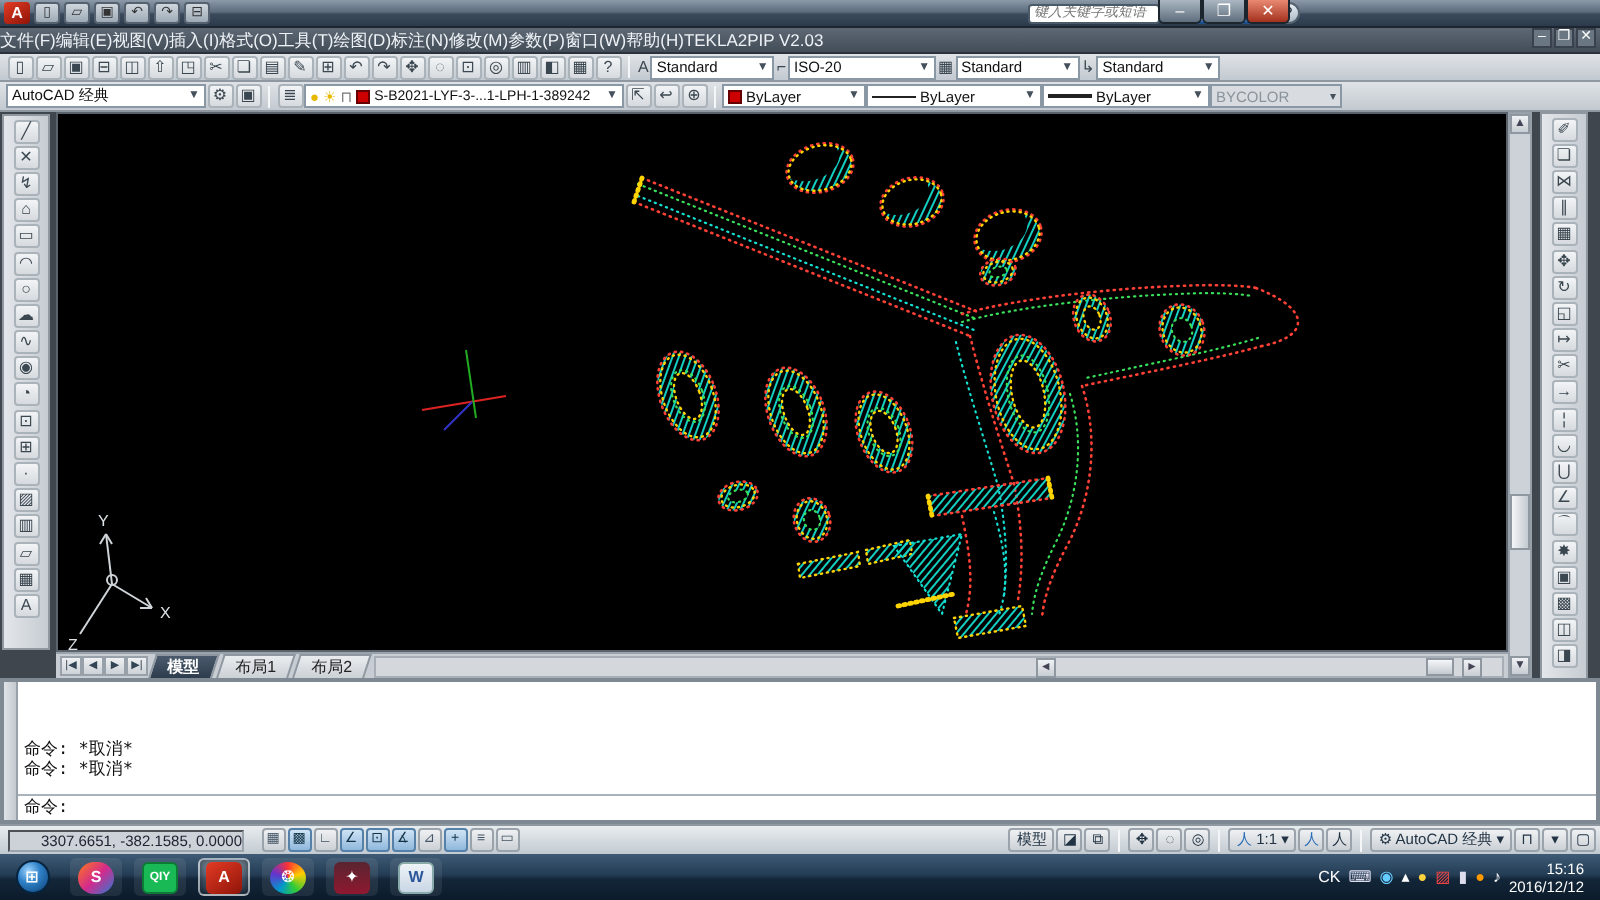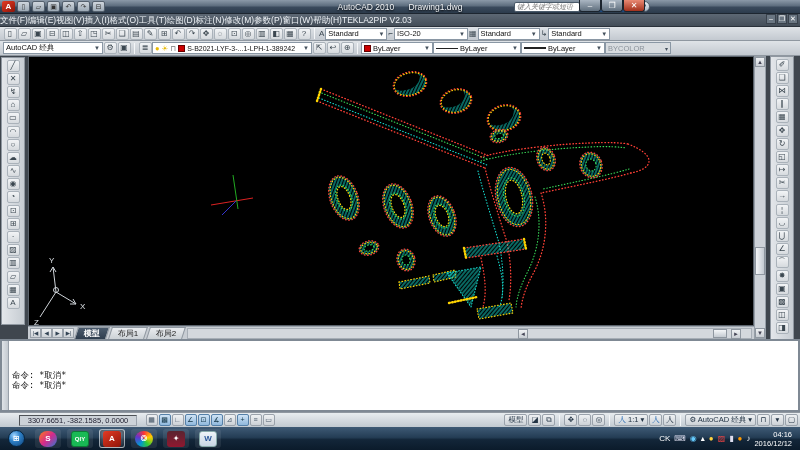--- a/index.html
+++ b/index.html
@@ -96,22 +96,22 @@
     border:2px solid #7f8994;display:flex;}
   #cmd-gutter{width:7px;background:linear-gradient(90deg,#dfe3e7,#c3c9d0);border-right:1px solid #98a0a9;}
   #cmd-body{flex:1;display:flex;flex-direction:column;font-family:"DejaVu Sans Mono",monospace;font-size:8.5px;}
   #cmd-hist{flex:1;padding:1px 3px;line-height:9.8px;white-space:pre;overflow:hidden;}
   #cmd-line{border-top:1px solid #aab2ba;padding:1px 3px;line-height:10px;}
 
   
   #statusbar{left:0;top:412px;width:800px;height:15px;
     background:linear-gradient(#e8ecef,#c2cad1);border-top:1px solid #8f97a0;
     display:flex;align-items:center;font-size:7.5px;color:#223;}
-  #coords{width:118px;height:11px;margin-left:19px;border:1px solid #9aa2ab;border-style:inset;
-    background:#ccd2d8;text-align:center;line-height:10px;font-size:7.5px;}
+  #coords{width:118px;height:11px;margin-left:4px;border:1px solid #9aa2ab;border-style:inset;
+    background:#ccd2d8;text-align:right;line-height:10px;font-size:7.5px;}
   .stoggle{width:12px;height:12px;margin:0 0.5px;background:linear-gradient(#eff1f3,#ccd1d6);
     border:1px solid #9aa2ab;border-radius:2px;font-size:7px;line-height:10px;text-align:center;color:#456;flex:none;}
   .stoggle.on{background:linear-gradient(#cfe3f5,#8fb8dc);border-color:#5580a8;color:#134;}
   #sb-right{margin-left:auto;display:flex;align-items:center;gap:1px;padding-right:2px;}
   .sbtn{height:12px;background:linear-gradient(#eff1f3,#ccd1d6);border:1px solid #9aa2ab;border-radius:2px;
     font-size:7.5px;line-height:10px;padding:0 3px;text-align:center;color:#234;flex:none;}
   .sbtn.icon{width:13px;padding:0;}
   .sbtn .blue{color:#2a6db5;}
 
   
@@ -137,24 +137,20 @@
 
   <div id="titlebar" class="abs">
     <div class="qat">
       <div class="acad-logo">A</div>
       <div class="qbtn">▯</div>
       <div class="qbtn">▱</div>
       <div class="qbtn">▣</div>
       <div class="qbtn">↶</div>
       <div class="qbtn">↷</div>
       <div class="qbtn">⊟</div>
-    </div>
-    <div class="title-text">
-      <b>AutoCAD 2010</b>
-      <b>Drawing1.dwg</b>
     </div>
     <div id="tb-right">
       <input id="search-box" placeholder="键入关键字或短语" style="">
       <span class="cloud-ic">☁</span>
       <div id="upload-btn">拖拽上传</div>
       <div id="help-btn">?</div>
     </div>
     <div class="winbtns" style="right:155px; top:0;">
       <div class="wb">–</div>
       <div class="wb">❐</div>
@@ -529,20 +525,21 @@
       <div id="hs-right" class="sc-arrow">►</div>
     </div>
   </div>
 
   <div id="cmdwin" class="abs">
     <div id="cmd-gutter"></div>
     <div id="cmd-body">
       <div id="cmd-hist">
         
       <div>命令: *取消*</div><div>命令: *取消*</div></div>
+      <div id="cmd-line">命令:</div>
     </div>
   </div>
 
   <div id="statusbar" class="abs">
     <div id="coords">3307.6651, -382.1585, 0.0000</div>
     <span style="width:8px"></span>
     <span style="display:flex;">
 
     <span class="stoggle"><i style="font-style:normal">▦</i></span>
         <span class="stoggle on"><i style="font-style:normal">▩</i></span>
@@ -609,19 +606,19 @@
       <span>CK</span>
       <span class="tico" style="color:#dde;">⌨</span>
       <span class="tico" style="color:#6cf;">◉</span>
       <span class="tico" style="color:#fff;">▴</span>
       <span class="tico" style="color:#ffd23e;">●</span>
       <span class="tico" style="color:#e44;">▨</span>
       <span class="tico" style="color:#dde;">▮</span>
       <span class="tico" style="color:#f90;">●</span>
       <span class="tico" style="color:#fff;">♪</span>
       <div id="clock">
-        <div>04:16</div>
+        <div>15:16</div>
         <div>2016/12/12</div>
       </div>
     </div>
   </div>
 
 </div>
 
 </body></html>

